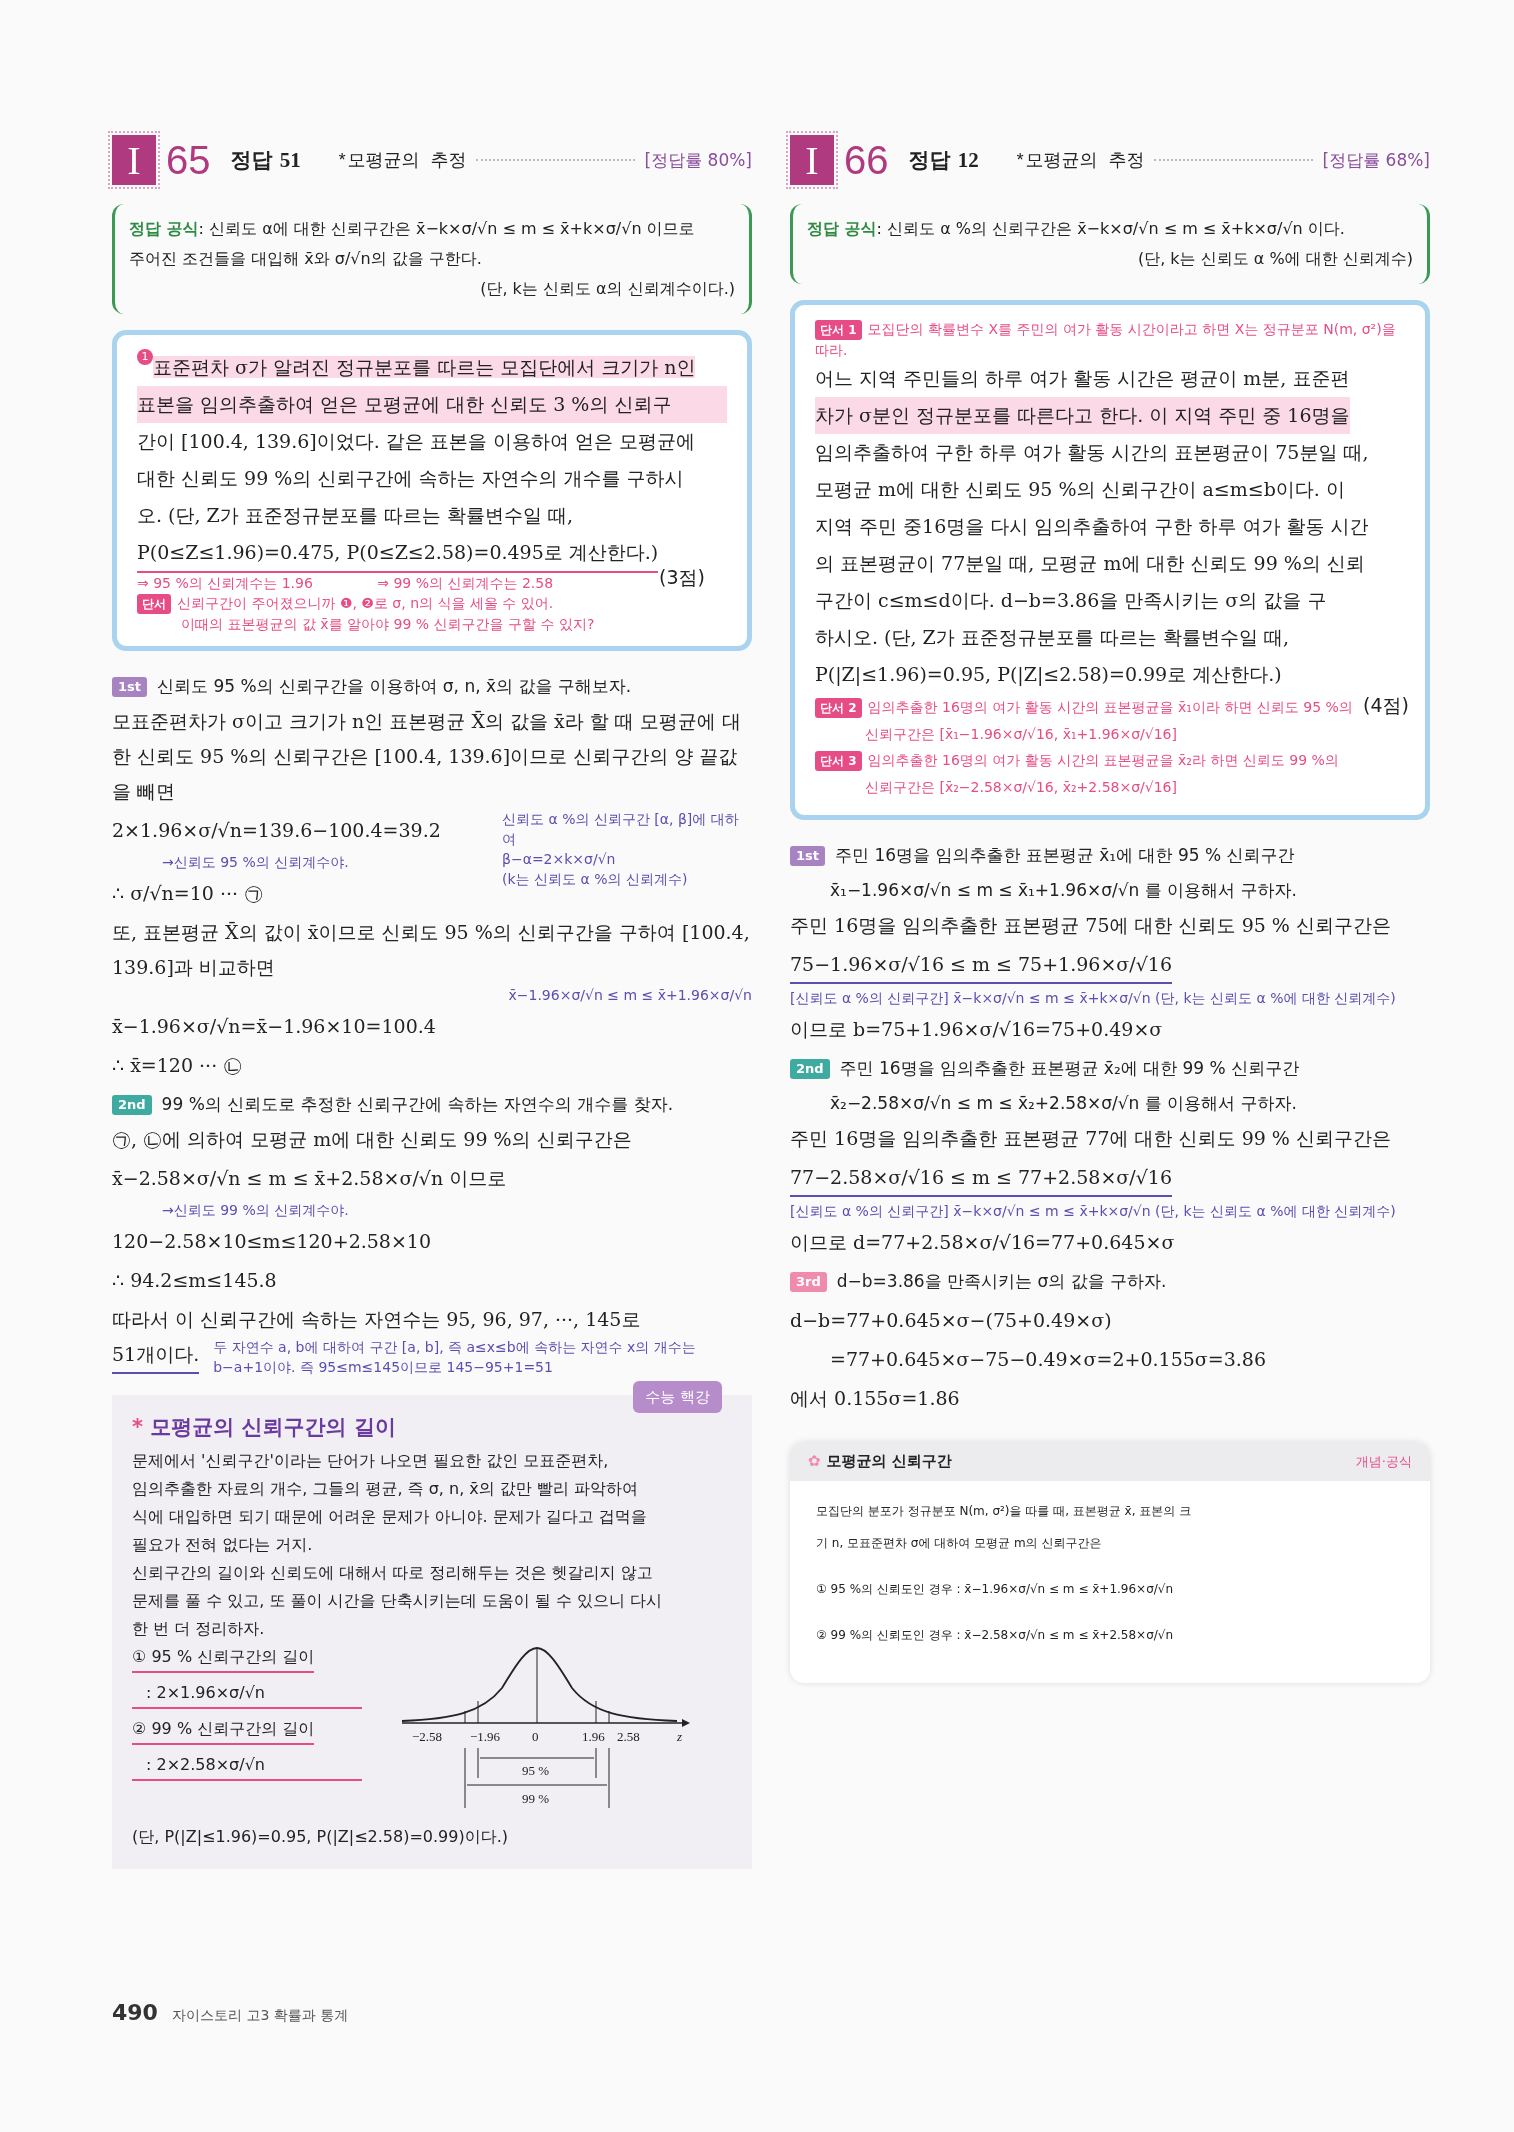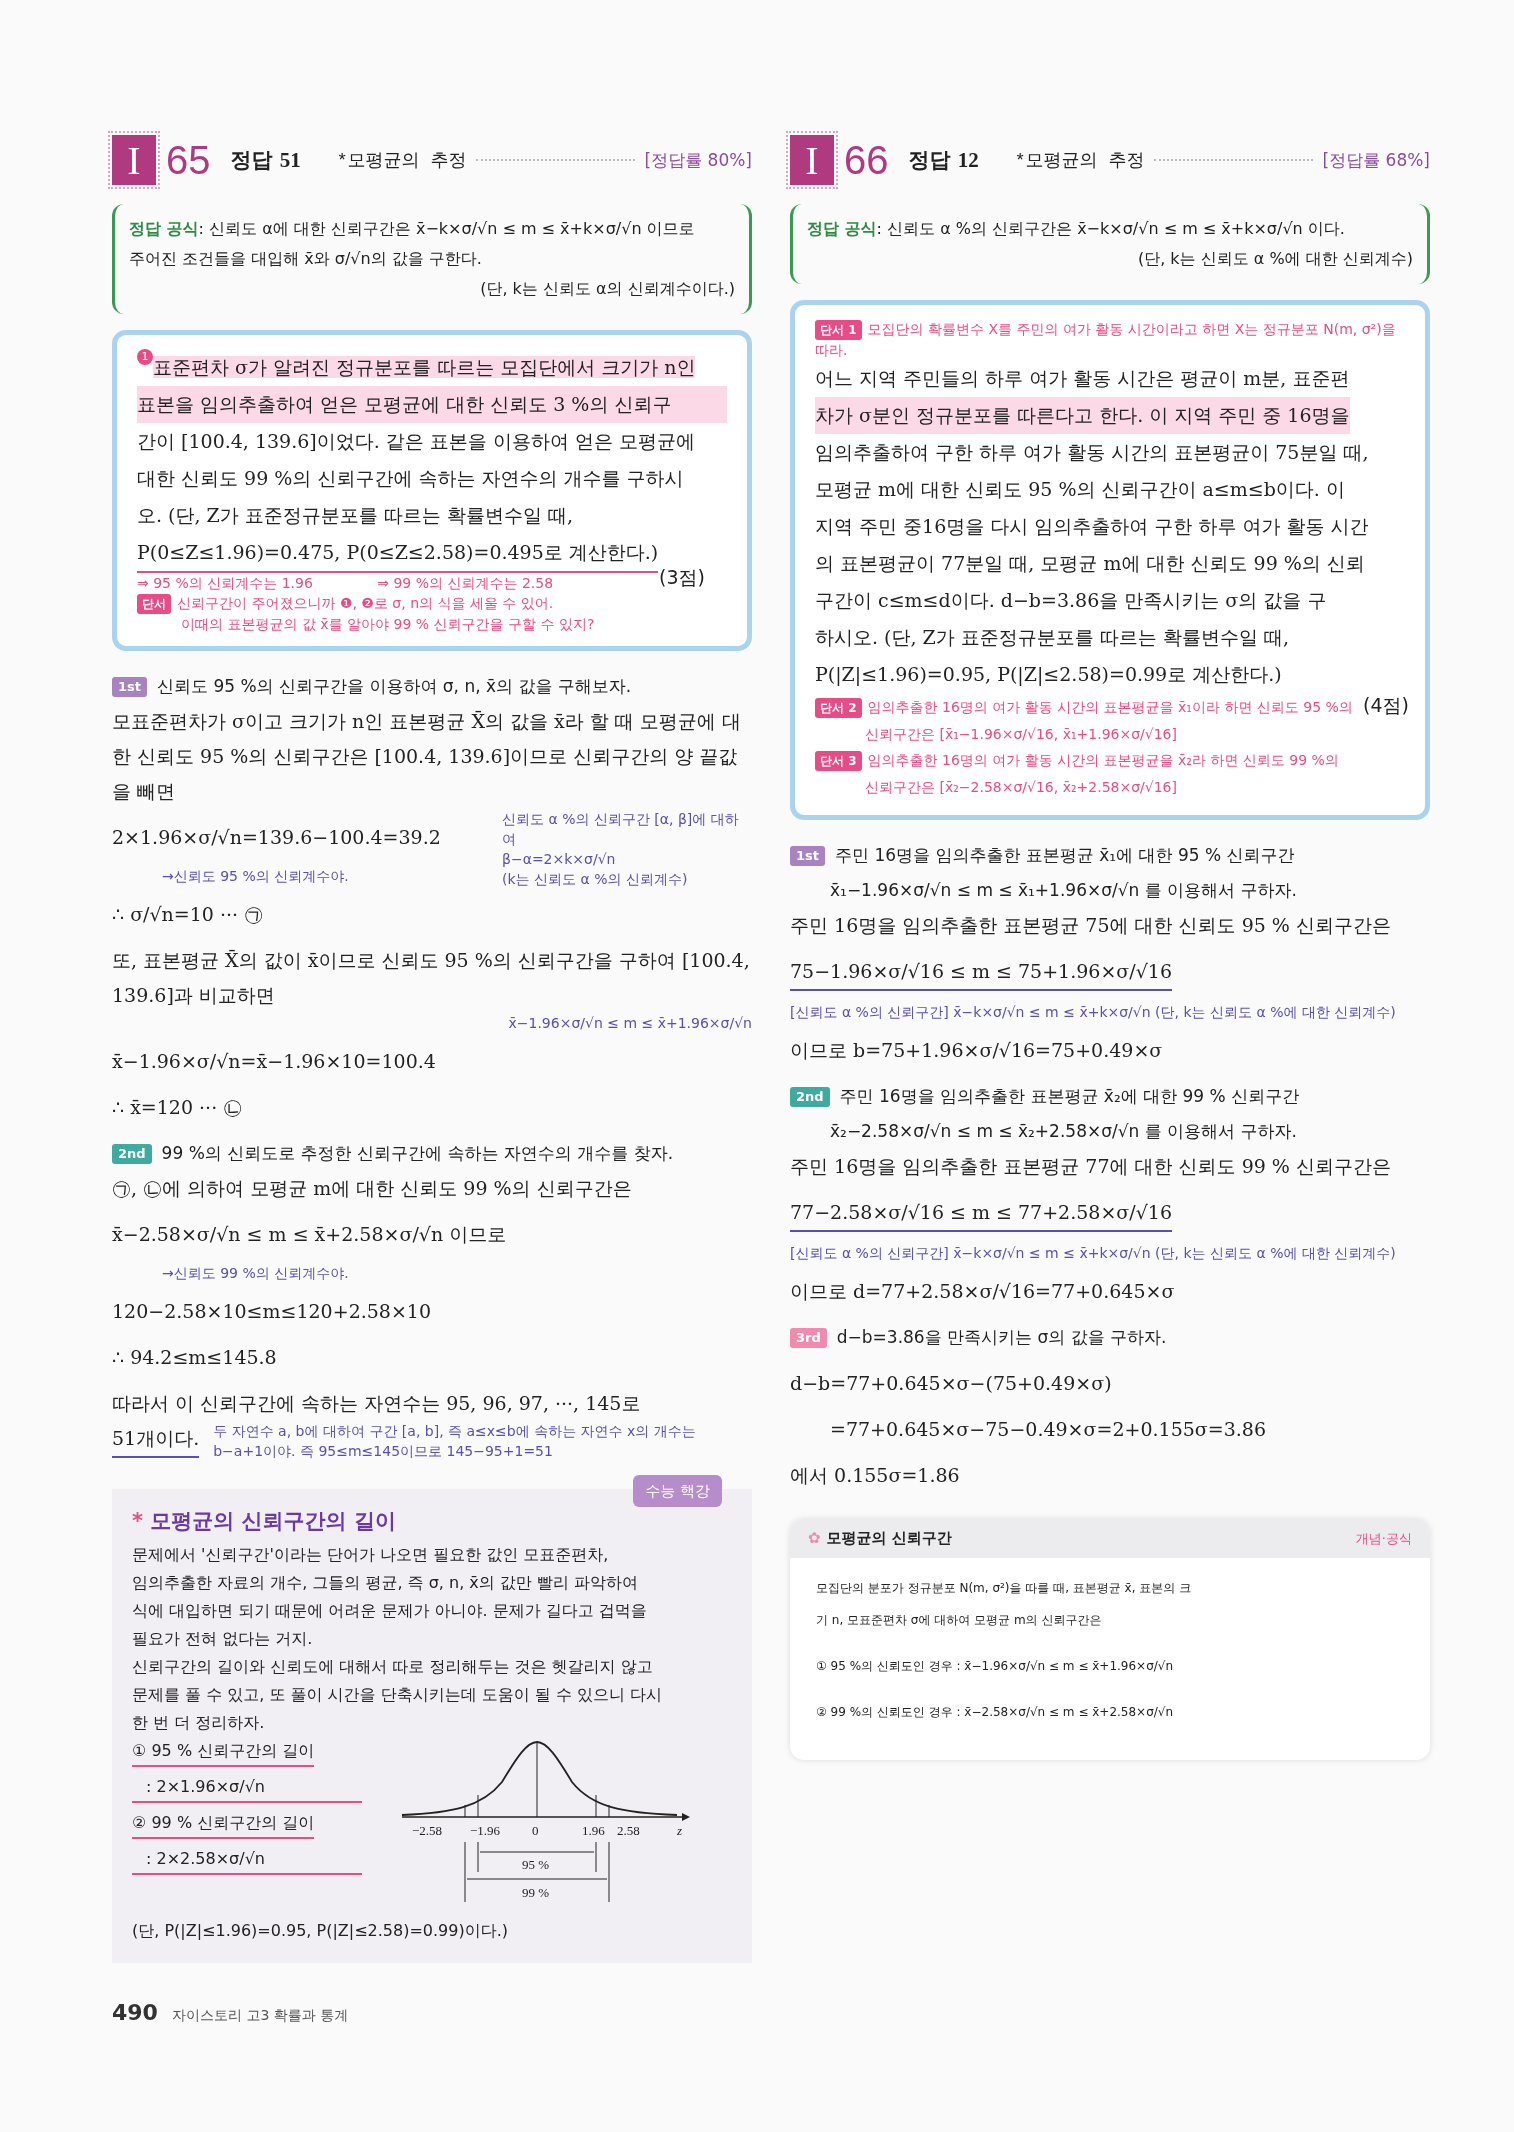--- a/index.html
+++ b/index.html
@@ -24,22 +24,22 @@
 .tag{display:inline-block;background:#e64d86;color:#fff;font-size:12px;padding:0 5px;border-radius:3px;font-weight:bold;margin-right:6px;font-family:"DejaVu Sans",sans-serif}
 .num-circ{display:inline-block;width:16px;height:16px;border-radius:50%;background:#e64d86;color:#fff;font-size:11px;text-align:center;line-height:16px;font-family:"DejaVu Sans",sans-serif;vertical-align:top}
 .score{position:absolute;right:22px;font-size:19px}
 .sol{margin-top:18px;font-size:19px;line-height:35px}
 .step{display:inline-block;color:#fff;font-size:13px;font-weight:bold;padding:0 6px;border-radius:3px;margin-right:10px;font-family:"DejaVu Sans",sans-serif;line-height:20px;vertical-align:middle}
 .s1{background:#a883c2}.s2{background:#3eaaa0}.s3{background:#f08bae}
 .step-line{font-family:"DejaVu Sans",sans-serif;font-size:17px}
 .note{color:#5a4fb0;font-family:"DejaVu Sans",sans-serif;font-size:14px;line-height:20px}
 .ul-blue{border-bottom:2px solid #5a4fb0}
 .ul-pink{border-bottom:2px solid #e64d86}
-.eq{margin:11px 0}
-.tip{margin-top:28px;background:#f1eef4;padding:18px 20px;font-family:"DejaVu Sans",sans-serif;font-size:16px;line-height:28px;position:relative}
+.eq{margin:4px 0}
+.tip{margin-top:18px;background:#f1eef4;padding:18px 20px;font-family:"DejaVu Sans",sans-serif;font-size:16px;line-height:28px;position:relative}
 .tip-badge{position:absolute;right:30px;top:-14px;background:#b78ccb;color:#fff;font-size:15px;padding:2px 12px;border-radius:6px}
 .tip-title{color:#6a3aa0;font-size:21px;font-weight:bold;margin-bottom:6px}
 .tip-title .ast{color:#e64d86}
 .concept{margin-top:26px;border-radius:14px;background:#fff;box-shadow:0 0 6px rgba(0,0,0,0.12);overflow:hidden;font-family:"DejaVu Sans",sans-serif}
 .concept-head{background:#ececef;padding:10px 18px;display:flex;justify-content:space-between;align-items:center}
 .concept-title{font-size:15px;font-weight:bold}
 .concept-title .flower{color:#f08bae;margin-right:6px}
 .concept-tag{color:#e64d86;font-size:13px}
 .concept-body{padding:14px 26px 32px 26px;font-size:12px;line-height:32px}
 .footer{position:absolute;left:112px;top:2000px;display:flex;align-items:baseline;font-family:"DejaVu Sans",sans-serif}

